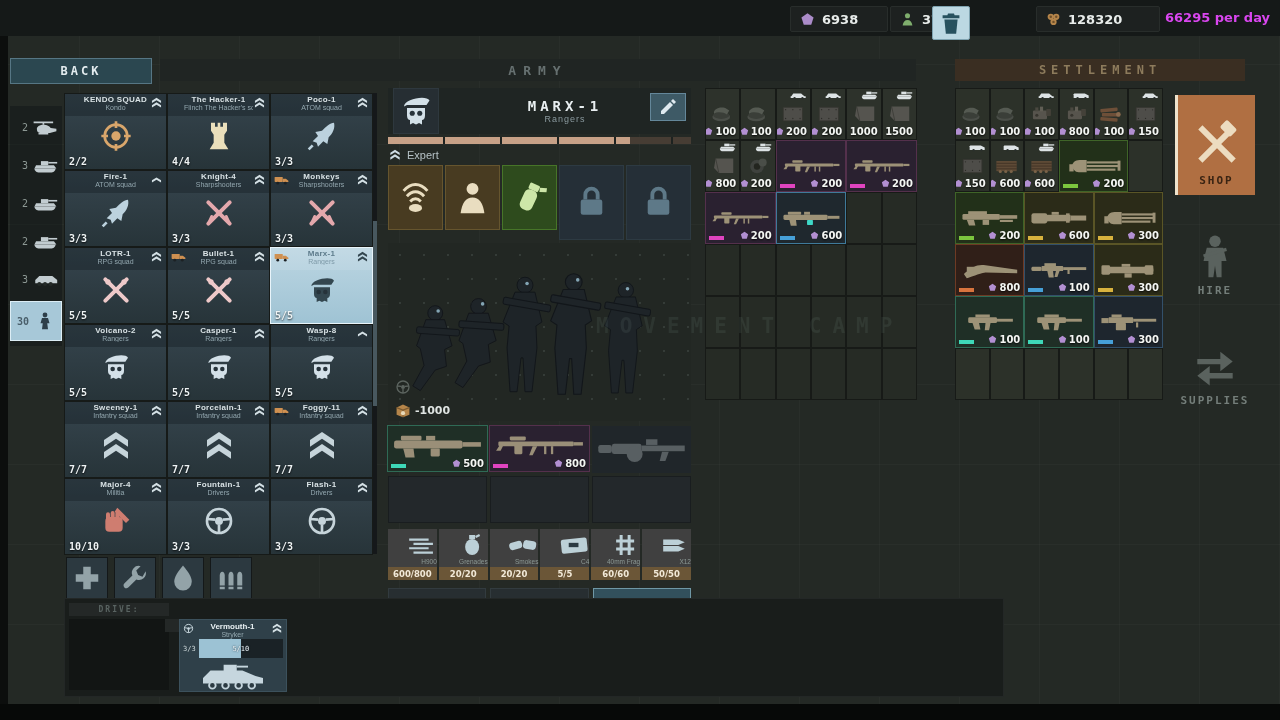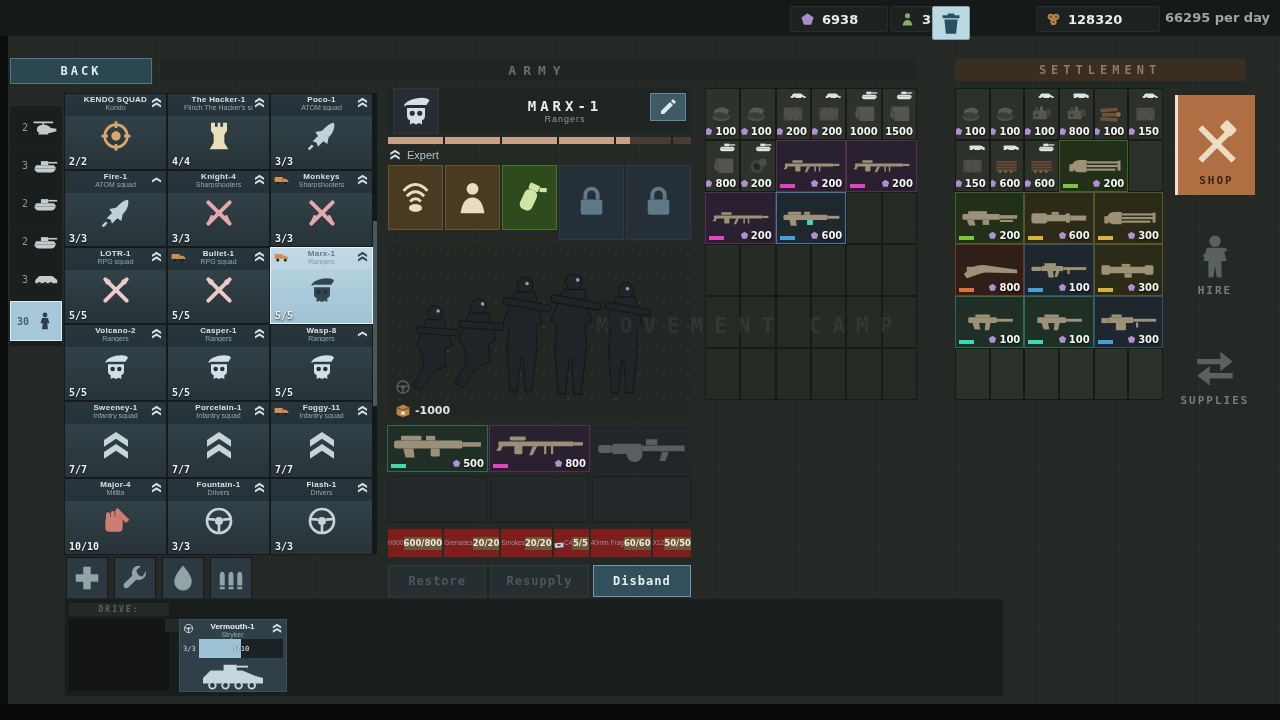--- a/index.html
+++ b/index.html
@@ -19,21 +19,21 @@
   .res{position:absolute;top:6px;height:24px;display:flex;align-items:center;gap:7px;
        background:#1d2120;border:1px solid #282d2b;border-radius:2px;padding:0 9px;
        color:#e9edeb;font-weight:bold;font-size:13px;font-family:"DejaVu Sans",sans-serif;z-index:6;}
   .res .ricon{width:15px;height:15px;}
   #res-crowns{left:790px;width:78px;}
   #res-people{left:890px;width:48px;}
   #res-food{left:1036px;width:104px;}
   .trash-btn{position:absolute;left:932px;top:6px;width:26px;height:24px;background:#bcd8e2;
        border:1px solid #7fa3b0;border-radius:2px;padding:4px 5px;color:#27515e;z-index:6;}
   .perday{position:absolute;left:1158px;top:6px;width:112px;height:24px;line-height:24px;text-align:right;
-       font-weight:bold;font-size:13px;color:#a3a3a3;font-family:"DejaVu Sans",sans-serif;z-index:6;}
+       font-weight:bold;font-size:13px;color:#d946ef;font-family:"DejaVu Sans",sans-serif;z-index:6;}
   .days-bar{position:absolute;left:846px;top:29px;width:400px;height:12px;background:#d09b55;
        border:1px solid #8a6327;z-index:7;display:flex;align-items:center;justify-content:center;
        font:bold 8px "DejaVu Sans Mono",monospace;color:#6b4a1c;letter-spacing:1px;}
 
   
   .back-btn{position:absolute;left:10px;top:58px;width:140px;height:24px;background:#2b4750;
        border:1px solid #567684;color:#e2ebee;font:bold 12px "DejaVu Sans Mono",monospace;
        letter-spacing:3px;z-index:3;}
   .army-band{position:absolute;left:160px;top:59px;width:756px;height:22px;background:#202523;
        color:#667070;font:bold 13px "DejaVu Sans Mono",monospace;letter-spacing:7px;z-index:1;}
@@ -140,21 +140,21 @@
   .scene-ammo{position:absolute;left:7px;bottom:3px;display:flex;align-items:center;gap:4px;
        font:bold 11px "DejaVu Sans",sans-serif;color:#dfe4e2;}
   .scene-ammo .aicon{width:16px;height:16px;}
   .d-weapons{display:grid;grid-template-columns:repeat(3,1fr);gap:3px;margin-top:5px;}
   .wcard{position:relative;height:45px;background:#20262a;border:1px solid #20262a;cursor:pointer;}
   .wcard .art{position:absolute;inset:3px 3px 10px;display:flex;align-items:center;justify-content:center;color:#9a8f78;}
   .wcard.ghost .art{inset:3px;color:#585f62;}
   .d-emptyrow{display:grid;grid-template-columns:repeat(3,1fr);gap:3px;margin-top:3px;}
   .eslot{height:45px;background:#23282b;border:1px solid #191d1f;}
   .d-equip{display:grid;grid-template-columns:repeat(6,1fr);gap:2px;margin-top:6px;}
-  .equip{background:#7f1d1d;display:flex;flex-direction:row;align-items:center;cursor:pointer;}
+  .equip{background:#404040;display:flex;flex-direction:column;align-items:flex-end;cursor:pointer;}
   .eicon{height:24px;width:62%;color:#bcd0d7;margin-top:4px;}
   .ename{font-size:6.5px;color:#8c9894;margin:1px 0 2px;white-space:nowrap;}
   .ecount{width:100%;height:13px;background:#6b5637;color:#f2e9d8;
        font:bold 8.5px "DejaVu Sans",sans-serif;display:flex;align-items:center;justify-content:center;}
   .d-btns{display:flex;gap:4px;margin-top:8px;}
   .btn{flex:1;height:30px;display:flex;align-items:center;justify-content:center;cursor:pointer;
        font:bold 12px "DejaVu Sans Mono",monospace;letter-spacing:1px;
        background:#32505c;border:1px solid #6f97a5;color:#e2eef2;}
   .btn.disabled{background:#272e31;border:1px solid #323b3f;color:#4d585c;cursor:default;}
 

